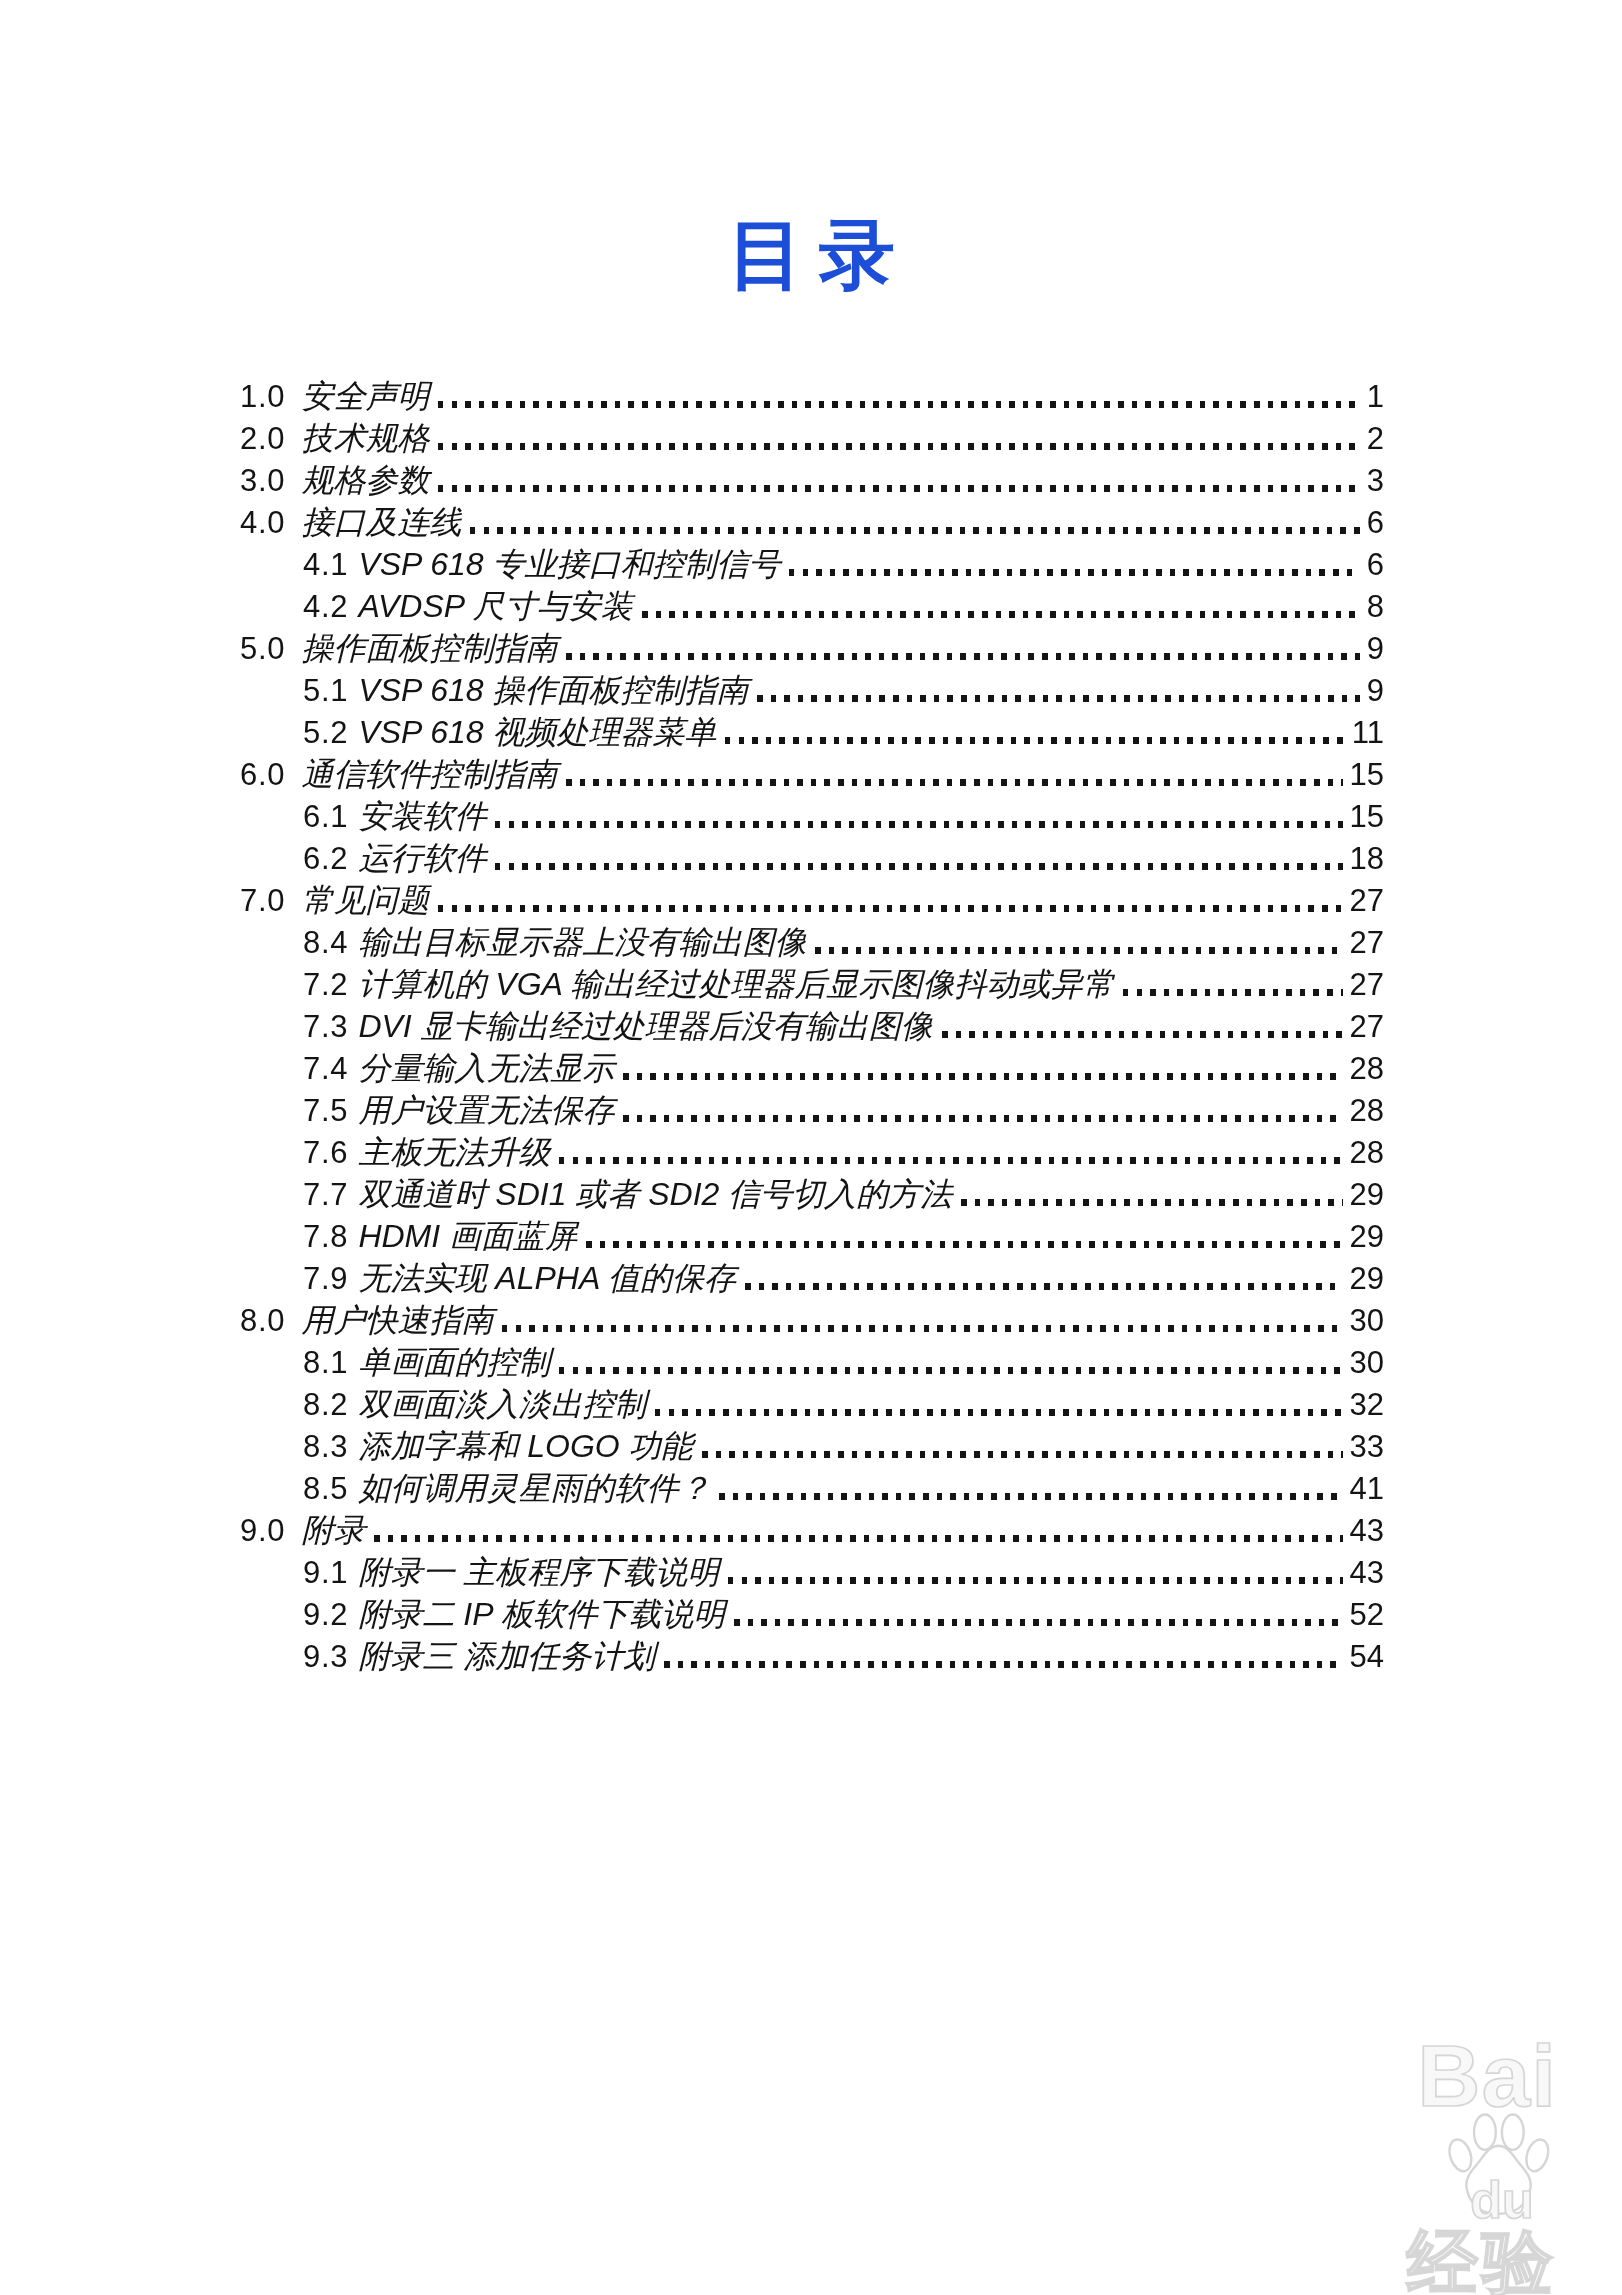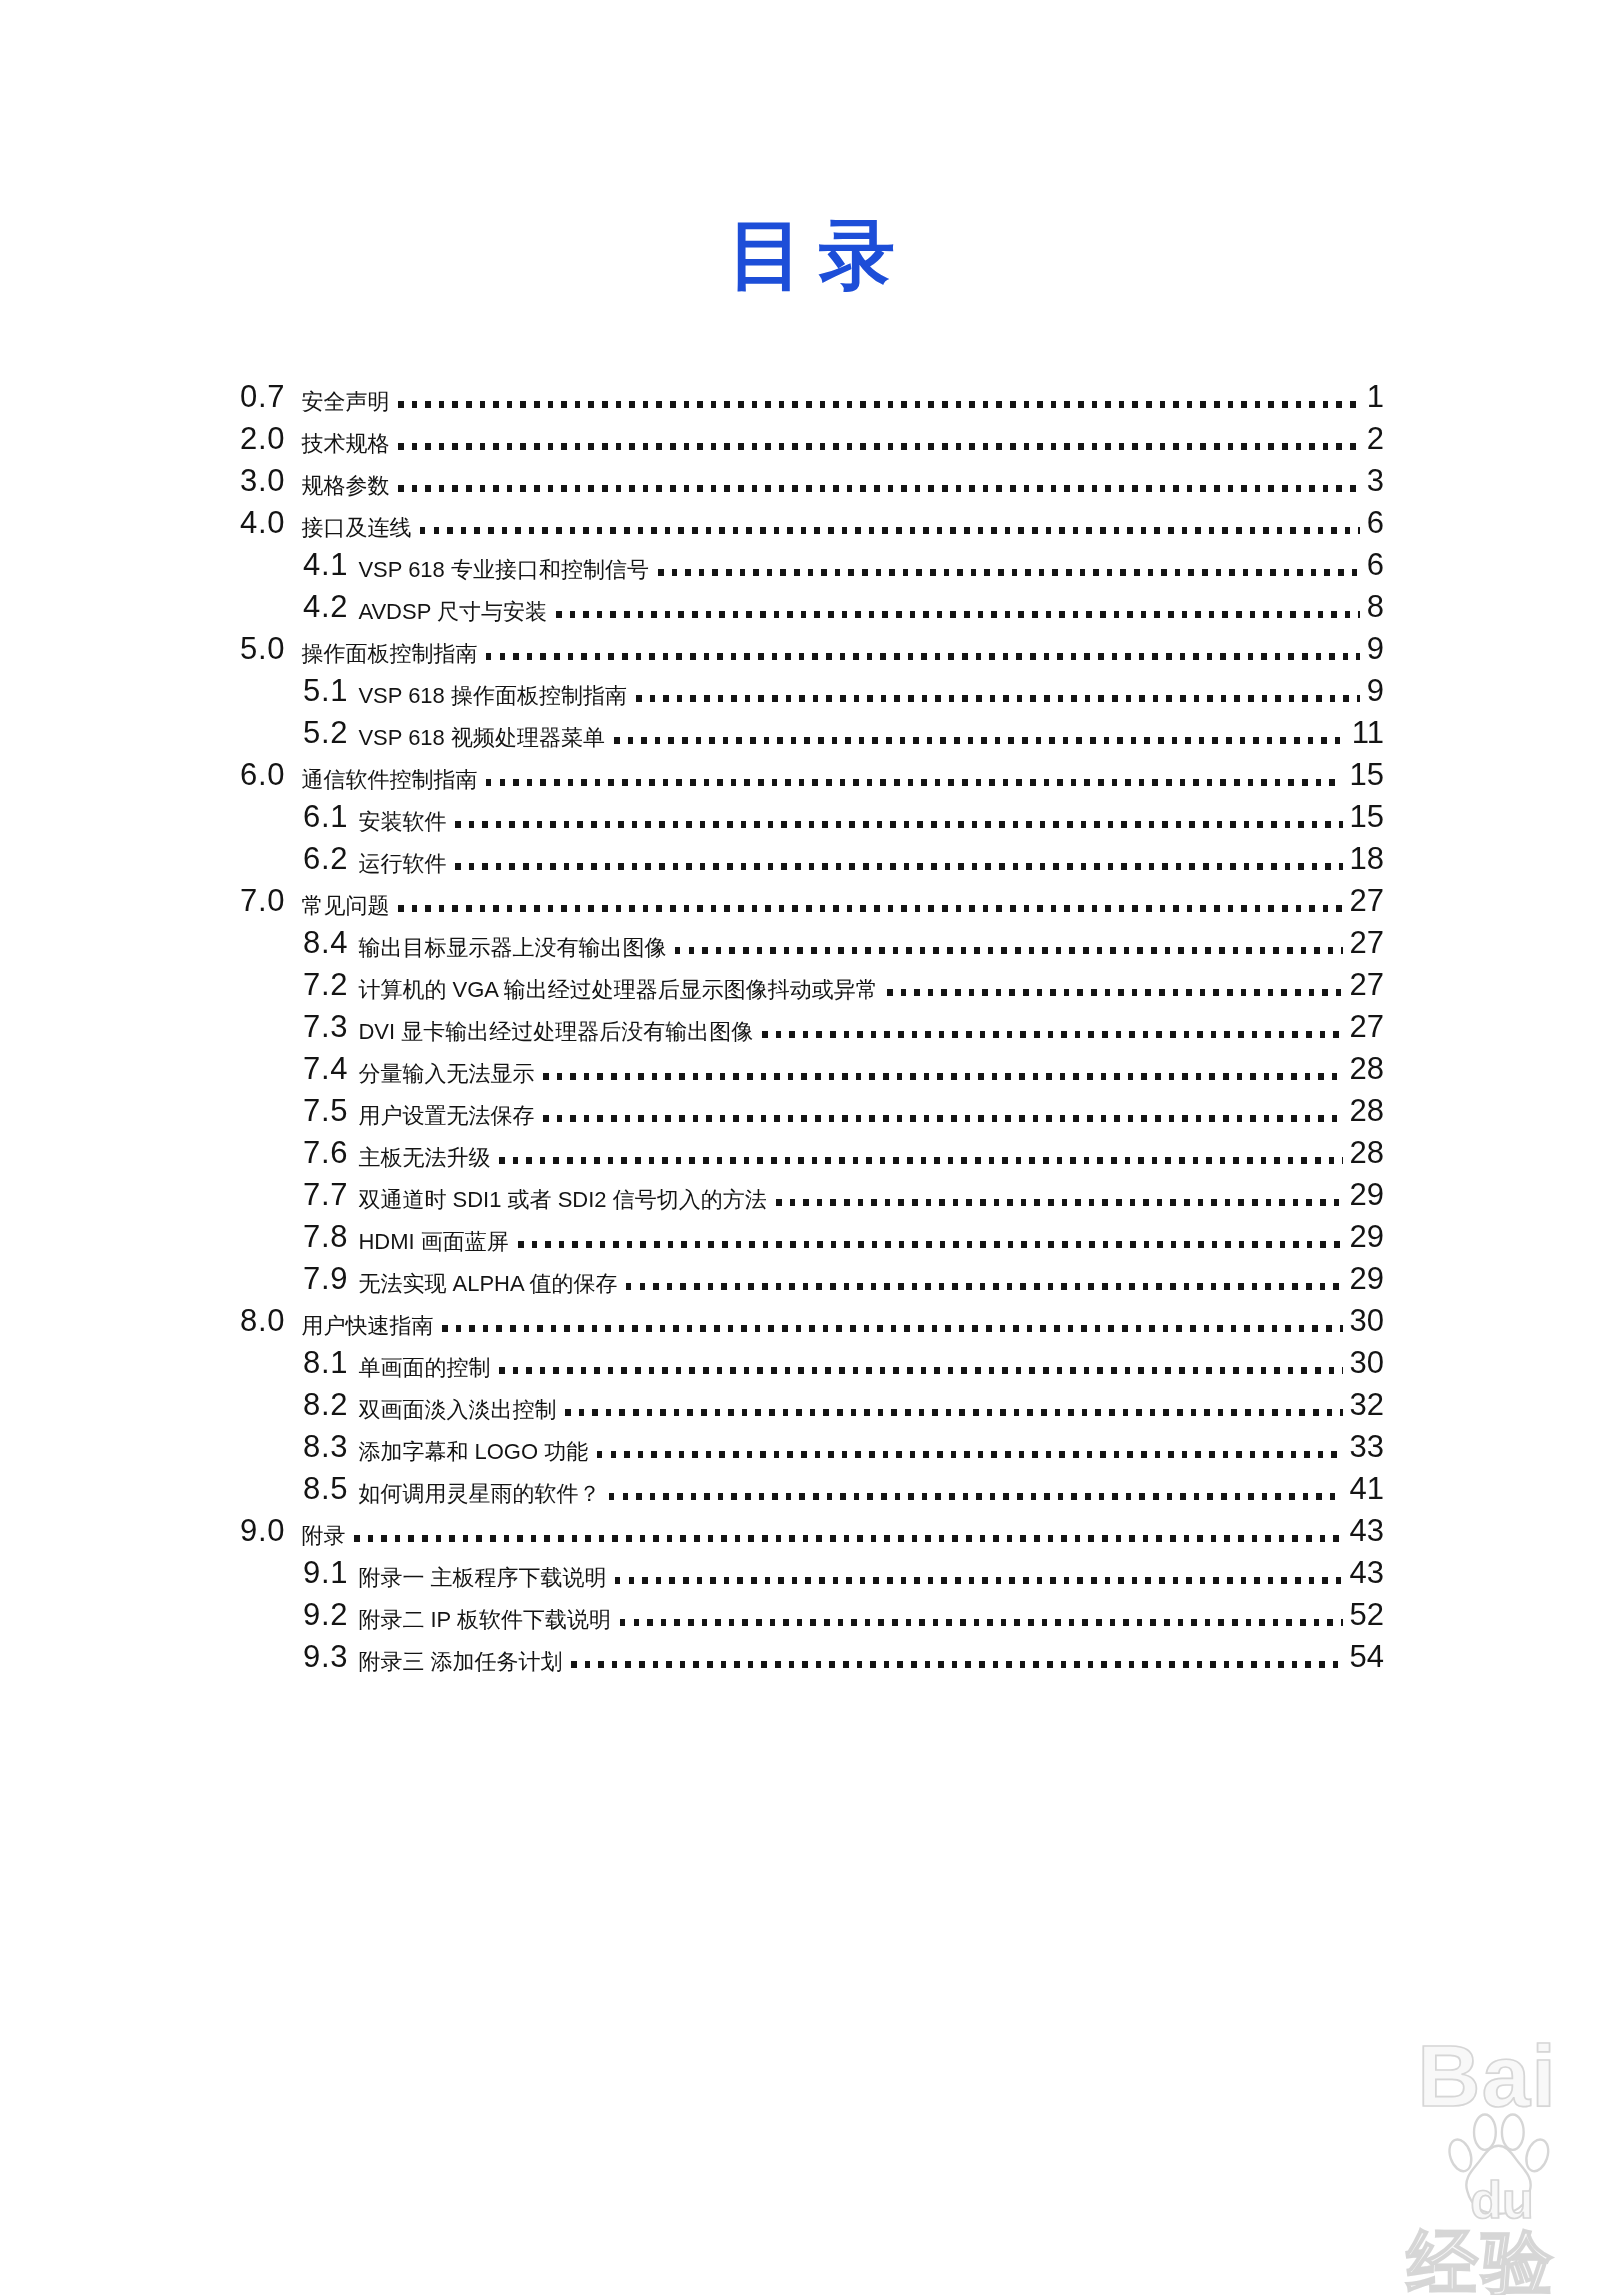--- a/index.html
+++ b/index.html
@@ -21,22 +21,23 @@
   
   .toc{position:absolute;left:240px;top:373px;width:1144px;}
   .toc-row{display:flex;align-items:flex-end;height:42px;}
   .toc-row.sub{padding-left:63px;}
   .toc-id{
     font-size:31px;line-height:1.12;white-space:pre;margin-right:16.4px;
     font-weight:500;letter-spacing:0.7px;
   }
   .toc-row.sub .toc-id{margin-right:10.2px;}
   .toc-label{
-    font-size:22px;line-height:1.12;white-space:nowrap;
+    font-size:32px;line-height:1.12;white-space:nowrap;
     font-family:"Liberation Sans","DejaVu Sans",sans-serif;
+    font-style:italic;
   }
   .leader{
     flex:1 1 auto;height:6.1px;margin:0 6.8px 7.5px 8.9px;min-width:27px;
     background:repeating-linear-gradient(to right,
       #141414 0,#141414 5.5px,transparent 5.5px,transparent 13.6px);
   }
   .toc-page{font-size:31px;line-height:1.12;white-space:nowrap;font-weight:500;}
 
   
   .watermark{
@@ -59,21 +60,21 @@
 </style>
 </head>
 <body>
 
 <div class="page">
 
   <h1 class="doc-title">目录</h1>
 
   <div class="toc" id="toc-list">
       <div class="toc-row">
-        <span class="toc-id">0.7</span>
+        <span class="toc-id">1.0</span>
         <span class="toc-label">安全声明</span>
         <span class="leader"></span>
         <span class="toc-page">1</span>
       </div>
       <div class="toc-row">
         <span class="toc-id">2.0</span>
         <span class="toc-label">技术规格</span>
         <span class="leader"></span>
         <span class="toc-page">2</span>
       </div>

